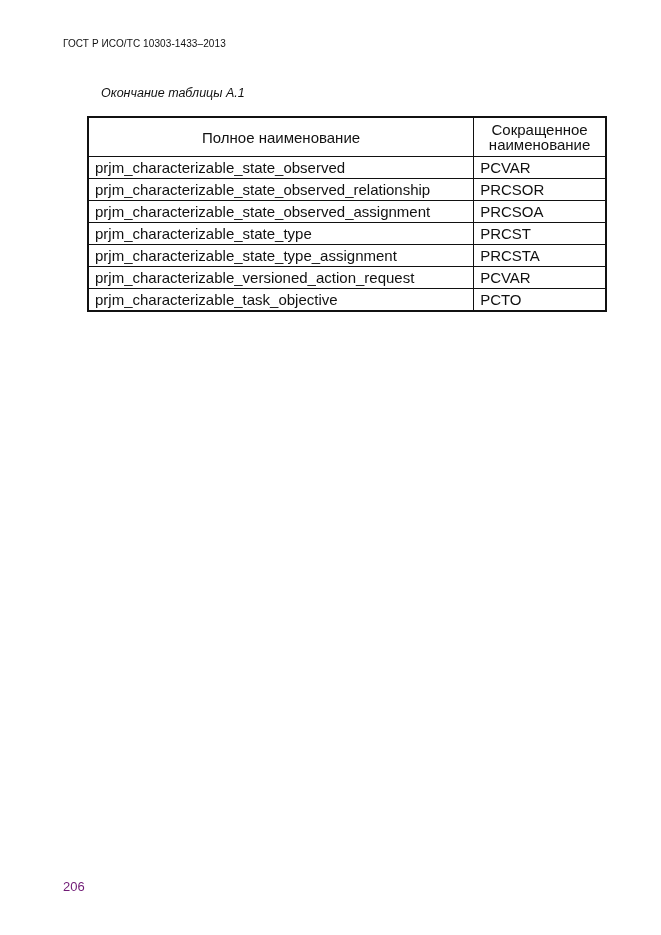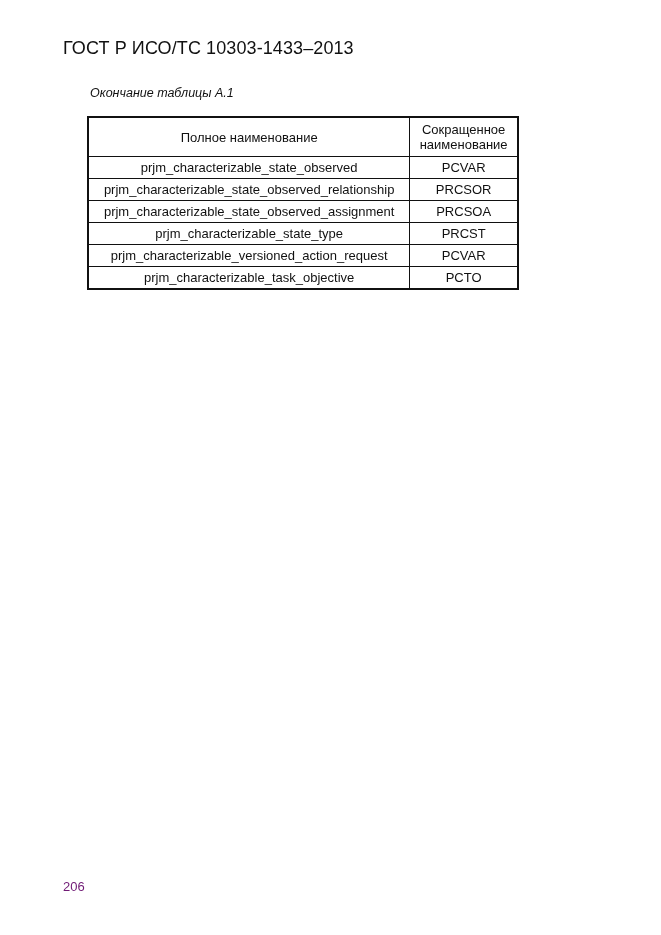--- a/index.html
+++ b/index.html
@@ -12,46 +12,46 @@
       height: 935px;
       position: relative;
       overflow: hidden;
       font-family: "Liberation Sans", "DejaVu Sans", sans-serif;
       color: #111111;
     }
     .doc-header {
       position: absolute;
       left: 63px;
       top: 38px;
-      font-size: 18px;
+      font-size: 10px;
       letter-spacing: 0.1px;
       color: #111;
     }
     .table-caption {
       position: absolute;
-      left: 90px;
+      left: 101px;
       top: 86px;
       font-size: 12.5px;
       font-style: italic;
       color: #111;
     }
     table.abbr-table {
       position: absolute;
       left: 87px;
       top: 116px;
-      width: 432px;
+      width: 520px;
       border-collapse: collapse;
       border: 2px solid #111;
-      font-size: 13px;
+      font-size: 15px;
     }
     table.abbr-table th,
     table.abbr-table td {
       border: 1.5px solid #111;
       padding: 0 6px;
-      text-align: center;
+      text-align: left;
       vertical-align: middle;
       font-weight: normal;
       color: #111;
     }
     table.abbr-table th {
       height: 38px;
       text-align: center;
       line-height: 15px;
     }
     table.abbr-table td {
@@ -97,20 +97,24 @@
     </tr>
     <tr>
       <td>prjm_characterizable_state_observed_assignment</td>
       <td>PRCSOA</td>
     </tr>
     <tr>
       <td>prjm_characterizable_state_type</td>
       <td>PRCST</td>
     </tr>
     <tr>
+      <td>prjm_characterizable_state_type_assignment</td>
+      <td>PRCSTA</td>
+    </tr>
+    <tr>
       <td>prjm_characterizable_versioned_action_request</td>
       <td>PCVAR</td>
     </tr>
     <tr>
       <td>prjm_characterizable_task_objective</td>
       <td>PCTO</td>
     </tr>
   </tbody>
 </table>
 

